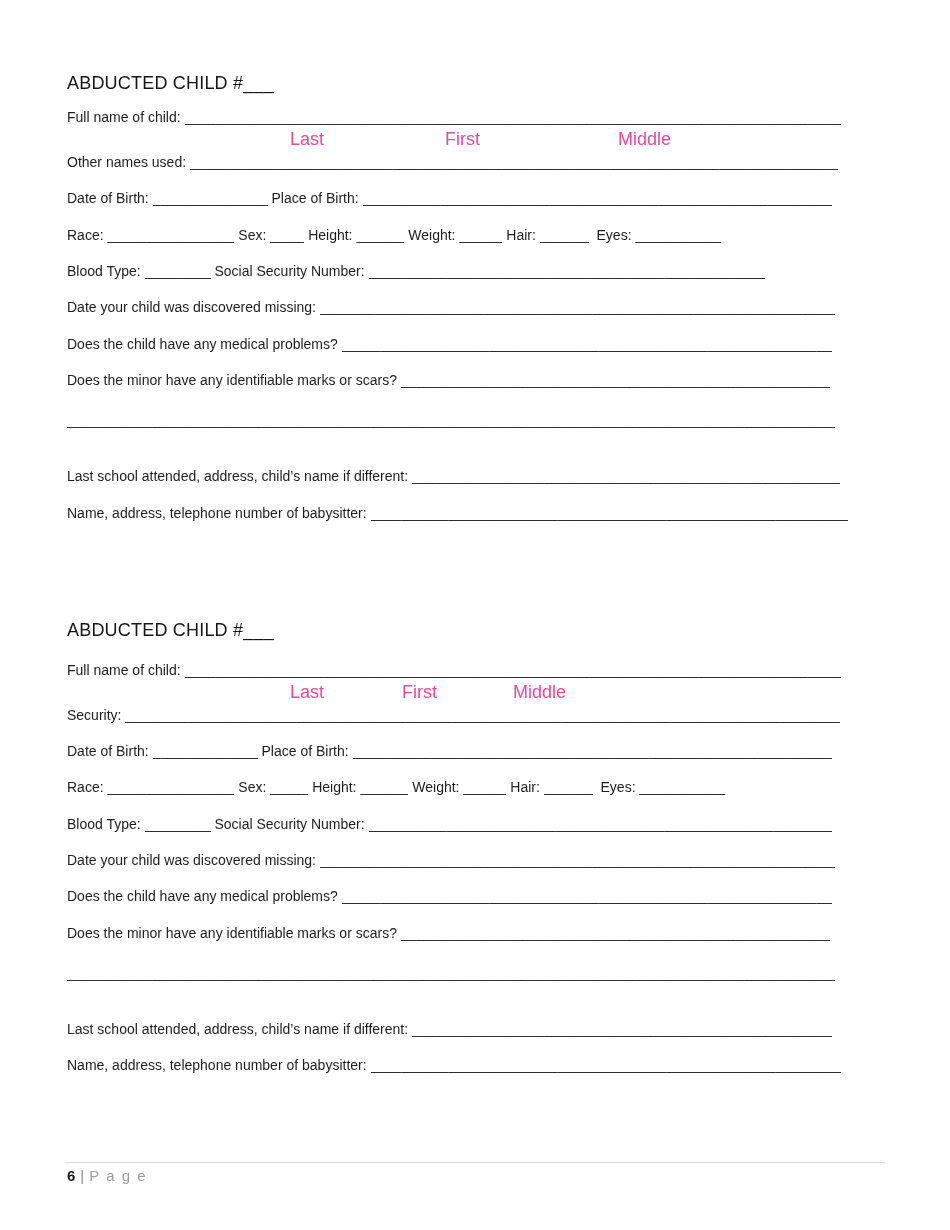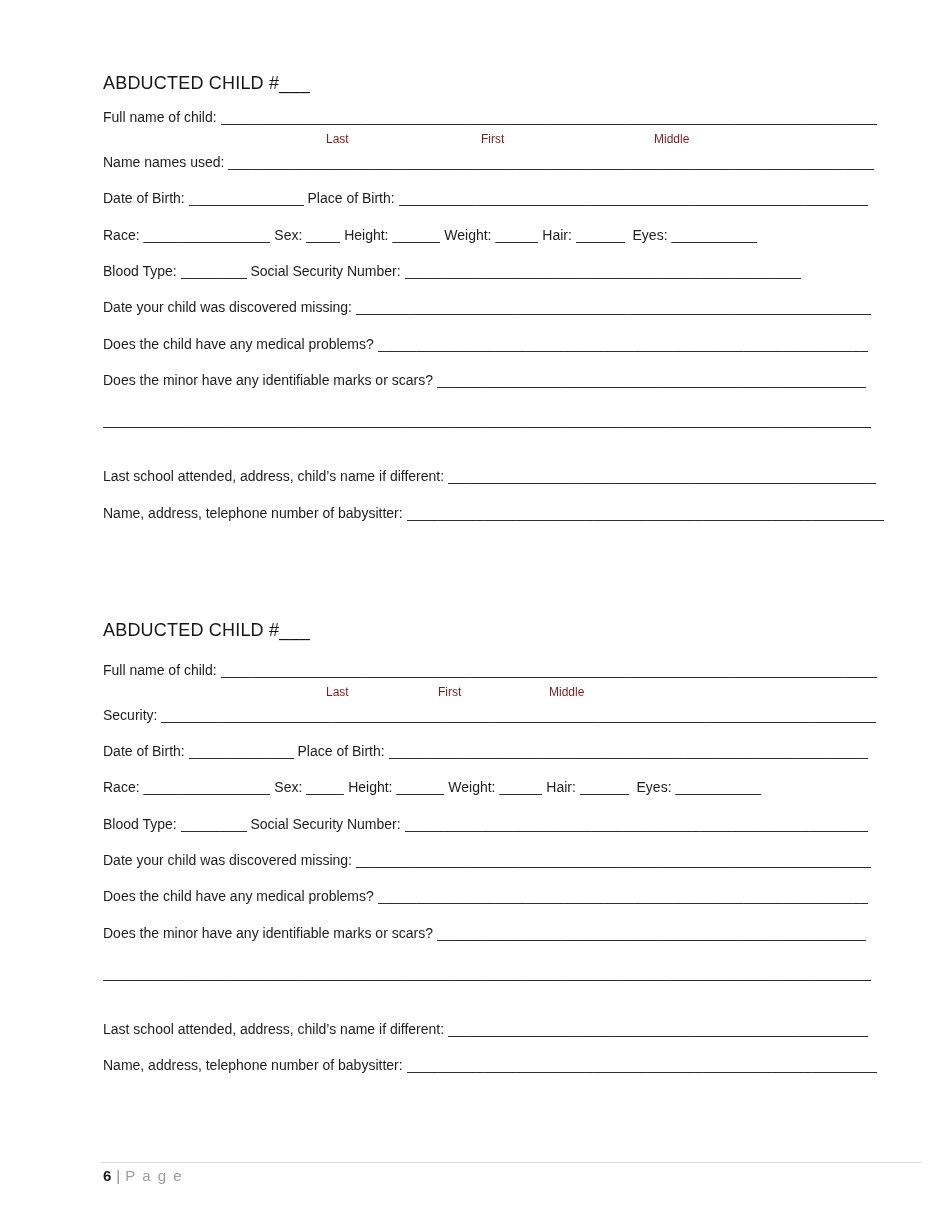--- a/index.html
+++ b/index.html
@@ -4,40 +4,40 @@
 <style>
   * { margin: 0; padding: 0; box-sizing: border-box; }
   html, body { background: #ffffff; }
   body {
     width: 950px; height: 1230px;
     position: relative;
     font-family: "Liberation Sans", sans-serif;
     color: #1d1d1d;
     overflow: hidden;
   }
-  .page { position: absolute; inset: 0; background: #fff; overflow: hidden; margin-left: 36px; }
+  .page { position: absolute; inset: 0; background: #fff; overflow: hidden; }
 
   .title {
     position: absolute; left: 67px;
     font-size: 18px; font-weight: 400; letter-spacing: 0.2px;
     line-height: 24px; white-space: pre; color: #161616;
   }
   .row {
     position: absolute; left: 67px;
     display: flex; align-items: flex-start;
     height: 20px; line-height: 20px; font-size: 14px;
     overflow: hidden;
   }
   .row span { white-space: pre; line-height: 20px; font-size: 14px; }
   .lbl { flex: 0 0 auto; }
   .fill { flex: 0 0 auto; overflow: hidden; }
   .grow { flex: 1 1 auto; overflow: hidden; }
   .subcol {
-    position: absolute; font-size: 12px; line-height: 20px;
-    white-space: pre; color: #7f1d1d;
+    position: absolute; font-size: 18px; line-height: 20px;
+    white-space: pre; color: #ec4899;
   }
   .footer-rule {
     position: absolute; left: 65px; top: 1162px;
     width: 820px; height: 1px; background: #d8d8d8;
   }
   .footer-row {
     position: absolute; left: 67px; top: 1166px;
     display: flex; align-items: baseline; font-size: 15px; line-height: 20px;
   }
   .pgnum { font-weight: 700; color: #1a1a1a; }
@@ -54,21 +54,21 @@
 
     <div class="row" style="top:107px;width:774px">
       <span class="lbl">Full name of child: </span>
       <span class="grow">______________________________________________________________________________________________________________</span>
     </div>
     <span class="subcol" style="left:290px;top:129px">Last</span>
     <span class="subcol" style="left:445px;top:129px">First</span>
     <span class="subcol" style="left:618px;top:129px">Middle</span>
 
     <div class="row" style="top:152px;width:771px">
-      <span class="lbl">Name names used: </span>
+      <span class="lbl">Other names used: </span>
       <span class="grow">______________________________________________________________________________________________________________</span>
     </div>
 
     <div class="row" style="top:188px;width:765px">
       <span class="lbl">Date of Birth: </span>
       <span class="fill" style="width:115px">__________________</span>
       <span class="lbl"> Place of Birth: </span>
       <span class="grow">______________________________________________________________________________________________________________</span>
     </div>
 

